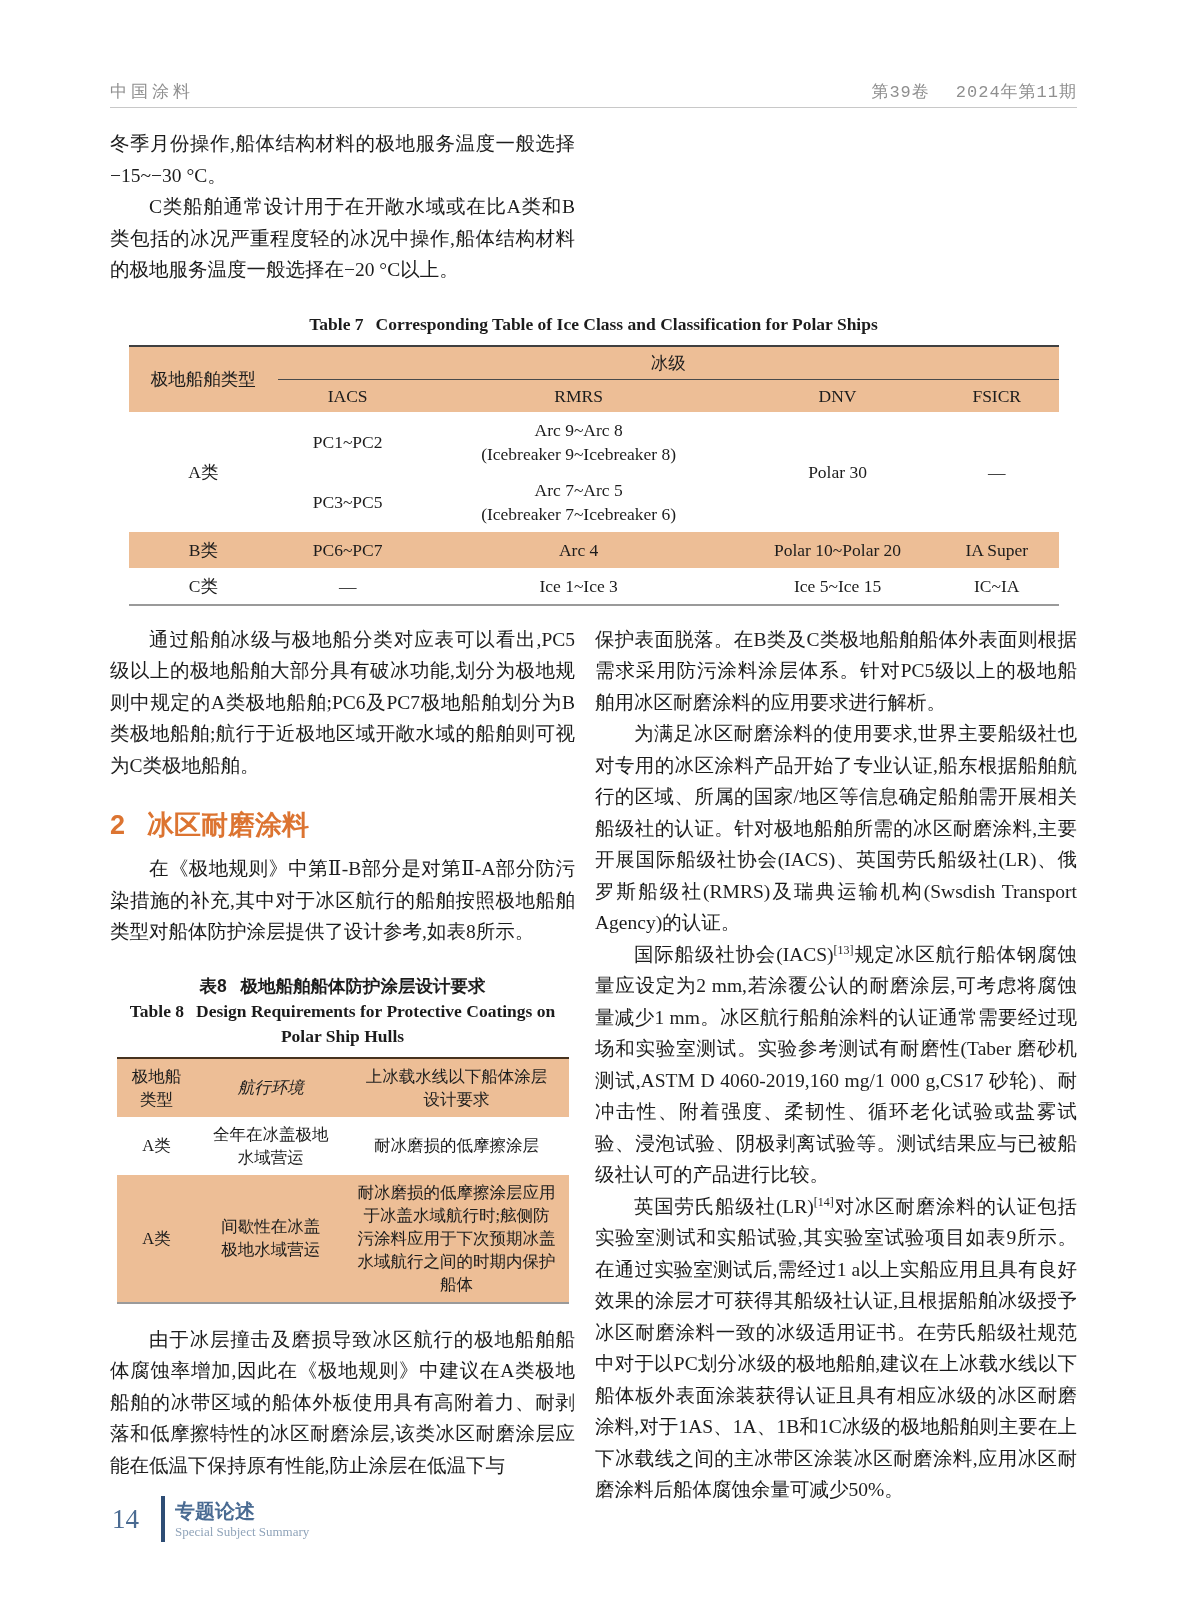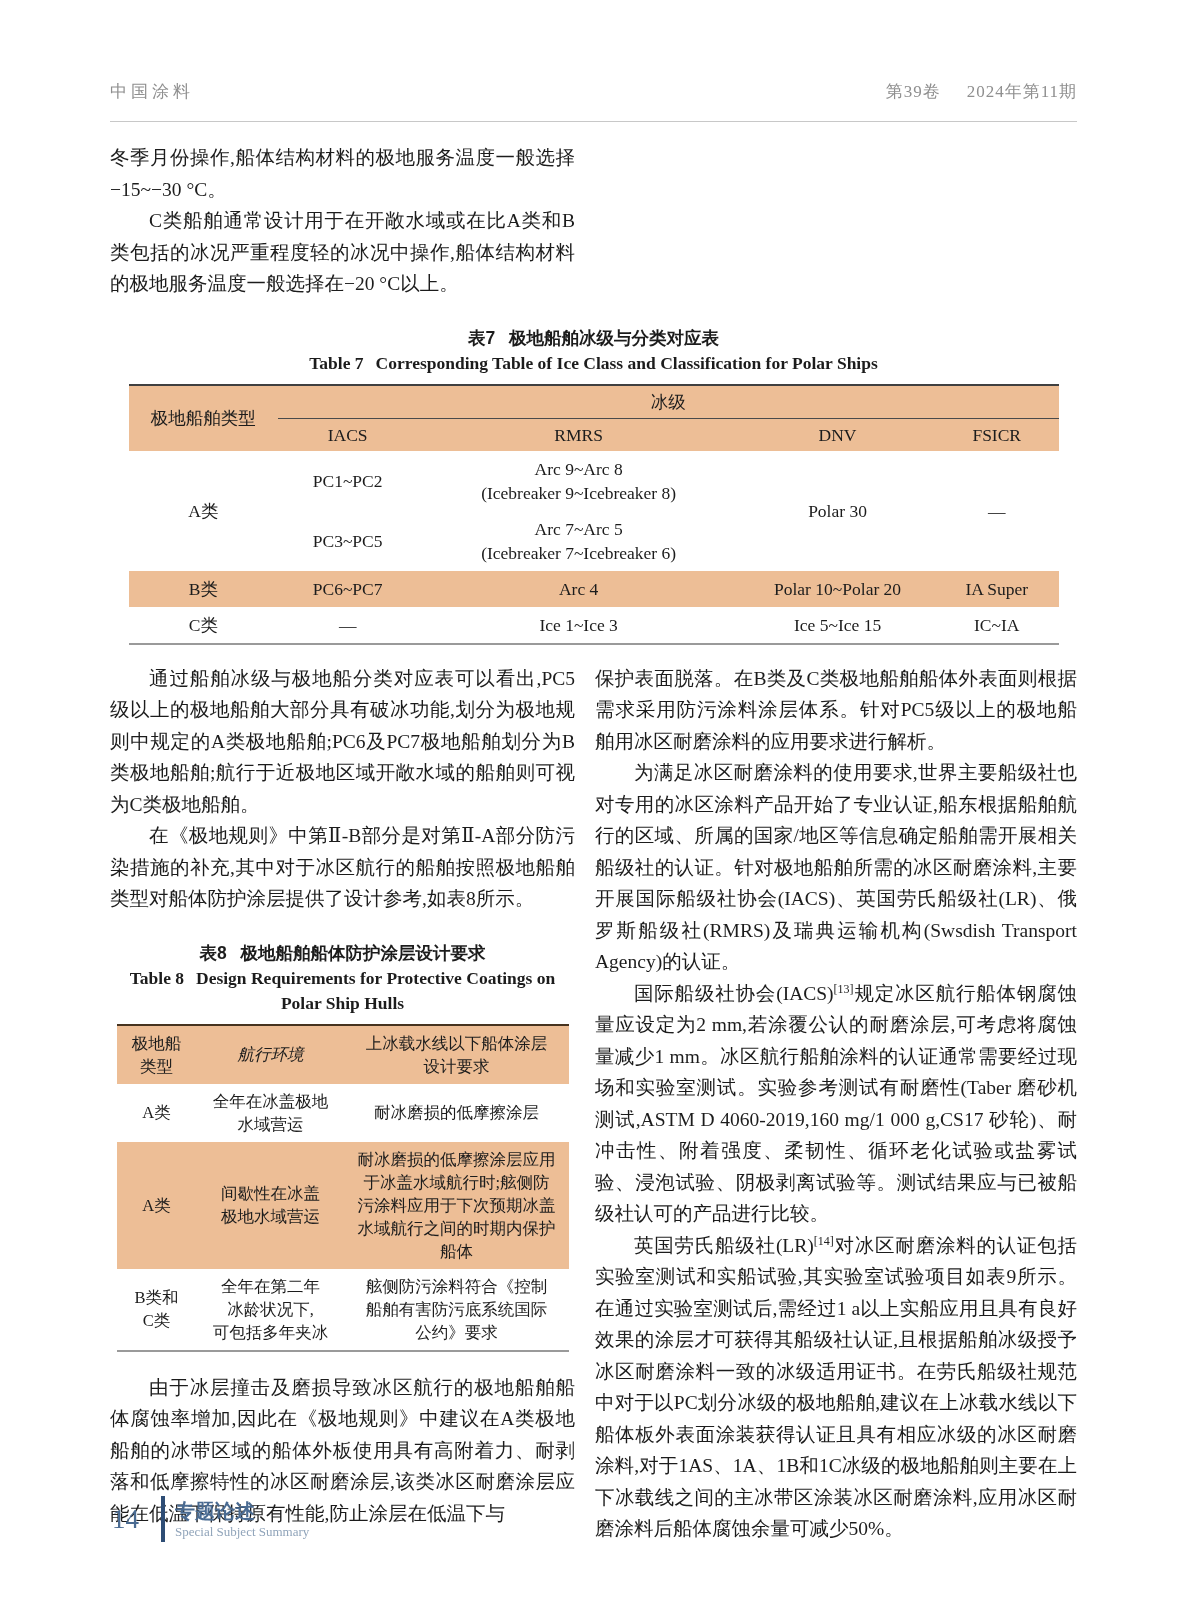--- a/index.html
+++ b/index.html
@@ -5,23 +5,23 @@
   html,body{margin:0;padding:0;}
   body{
     width:1187px;height:1600px;background:#ffffff;position:relative;
     font-family:"Liberation Serif","DejaVu Serif",serif;color:#1c1c1c;
     overflow:hidden;
   }
   .page{padding:80px 110px 0 110px;}
   
   .page-header{
     display:flex;justify-content:space-between;align-items:center;
-    font-family:Liberation Serif, serif;
+    font-family:Liberation Mono, monospace;
     color:#8f8f8f;font-size:17px;letter-spacing:4px;
-    padding-bottom:18px;border-bottom:1.5px solid #c8c8c8;
+    padding-bottom:4px;border-bottom:1.5px solid #c8c8c8;
   }
   .page-header .right{letter-spacing:1px;}
   .page-header .vol{margin-right:26px;}
   
   .cols{display:grid;grid-template-columns:465px 482px;column-gap:20px;}
   .cols.top{margin-top:20px;}
   .cols.bottom{margin-top:18px;}
   p.body{font-size:19.5px;line-height:31.5px;text-align:justify;margin:0;}
   p.indent{text-indent:2em;}
   sup{font-size:12px;line-height:0;}
@@ -78,21 +78,20 @@
 
   <div class="cols top">
     <div>
       <p class="body">冬季月份操作,船体结构材料的极地服务温度一般选择−15~−30 °C。</p>
       <p class="body indent">C类船舶通常设计用于在开敞水域或在比A类和B类包括的冰况严重程度轻的冰况中操作,船体结构材料的极地服务温度一般选择在−20 °C以上。</p>
     </div>
   </div>
 
   <div class="t7wrap">
     <div class="tcap">
-      <div class="cn"><span class="lab">表7</span><span>极地船舶冰级与分类对应表</span></div>
       <div class="en"><span class="lab">Table 7</span><span>Corresponding Table of Ice Class and Classification for Polar Ships</span></div>
     </div>
     <table class="t7">
       <thead>
         <tr class="tan">
           <th class="c1" rowspan="2">极地船舶类型</th>
           <th class="group" colspan="4">冰级</th>
         </tr>
         <tr class="tan">
           <th class="c2">IACS</th>
@@ -131,20 +130,23 @@
         </tr>
       </tbody>
     </table>
   </div>
 
   <div class="cols bottom">
 
     <div>
       <p class="body indent">通过船舶冰级与极地船分类对应表可以看出,PC5级以上的极地船舶大部分具有破冰功能,划分为极地规则中规定的A类极地船舶;PC6及PC7极地船舶划分为B类极地船舶;航行于近极地区域开敞水域的船舶则可视为C类极地船舶。</p>
 
+      <div class="h2">
+        <span class="num">2</span><span>冰区耐磨涂料</span>
+      </div>
 
       <p class="body indent">在《极地规则》中第Ⅱ-B部分是对第Ⅱ-A部分防污染措施的补充,其中对于冰区航行的船舶按照极地船舶类型对船体防护涂层提供了设计参考,如表8所示。</p>
 
       <div class="t7wrap">
         <div class="tcap">
           <div class="cn"><span class="lab">表8</span><span>极地船舶船体防护涂层设计要求</span></div>
           <div class="en"><span class="lab">Table 8</span><span>Design Requirements for Protective Coatings on Polar Ship Hulls</span></div>
         </div>
         <table class="t8">
           <thead>
@@ -166,30 +168,20 @@
             <tr class="tan">
               <td>A类</td>
               <td>间歇性在冰盖
 极地水域营运</td>
               <td>耐冰磨损的低摩擦涂层应用
 于冰盖水域航行时;舷侧防
 污涂料应用于下次预期冰盖
 水域航行之间的时期内保护
 船体</td>
             </tr>
-            <tr>
-              <td>B类和
-C类</td>
-              <td>全年在第二年
-冰龄状况下,
-可包括多年夹冰</td>
-              <td>舷侧防污涂料符合《控制
-船舶有害防污底系统国际
-公约》要求</td>
-            </tr>
           </tbody>
         </table>
       </div>
 
       <p class="body indent" style="margin-top:20px;">由于冰层撞击及磨损导致冰区航行的极地船舶船体腐蚀率增加,因此在《极地规则》中建议在A类极地船舶的冰带区域的船体外板使用具有高附着力、耐剥落和低摩擦特性的冰区耐磨涂层,该类冰区耐磨涂层应能在低温下保持原有性能,防止涂层在低温下与</p>
     </div>
 
     <div>
       <p class="body">保护表面脱落。在B类及C类极地船舶船体外表面则根据需求采用防污涂料涂层体系。针对PC5级以上的极地船舶用冰区耐磨涂料的应用要求进行解析。</p>
 

